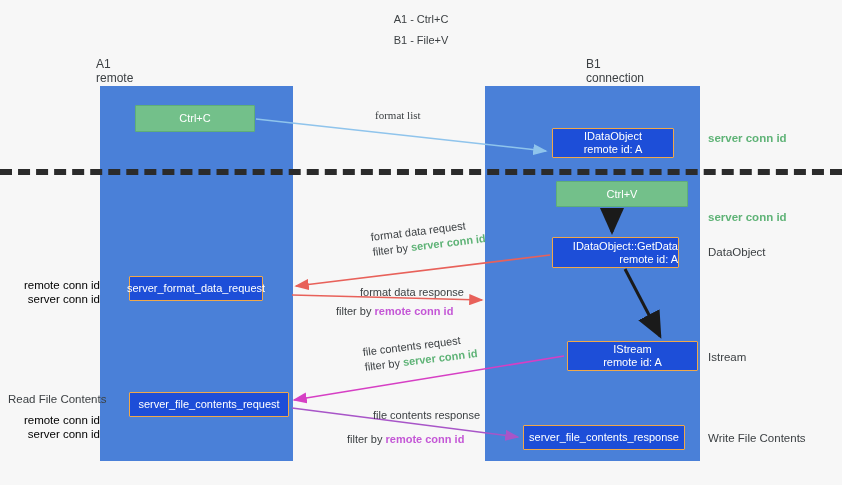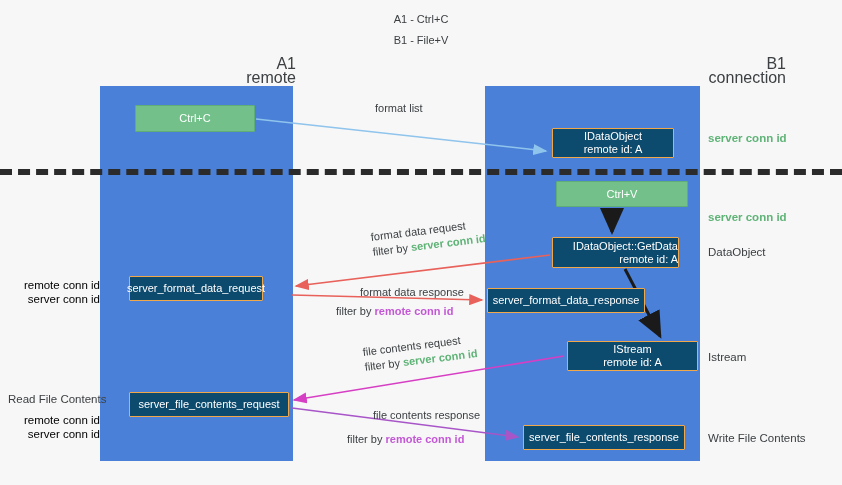--- a/index.html
+++ b/index.html
@@ -17,42 +17,42 @@
     position:absolute;left:0;top:9px;width:842px;
     text-align:center;font-size:11px;color:#3c4043;line-height:21px;
   }
 
   
   .lane{position:absolute;background:#4a80d8;}
   #lane-a1{left:100px;top:86px;width:193px;height:375px;}
   #lane-b1{left:485px;top:86px;width:215px;height:375px;}
 
   .lane-head{
-    position:absolute;text-align:right;font-size:16px;color:#3c4043;
+    position:absolute;text-align:left;font-size:12px;color:#3c4043;
     line-height:14px;width:200px;
   }
   #head-a1{left:96px;top:57px;}
   #head-b1{left:586px;top:57px;}
   .lane-head .l2{display:block;}
 
   
   #divider{
     position:absolute;left:0;top:169px;width:842px;height:0;
     border-top:6px dashed #2b2b2b;
   }
 
   
   .node{
     position:absolute;box-sizing:border-box;
     display:flex;flex-direction:column;align-items:center;justify-content:center;
     font-size:11px;color:#ffffff;text-align:center;line-height:13px;
     border-radius:1px;
   }
   .node.green{background:#73c08a;border:1px solid #5fae78;}
-  .node.orange{background:#0c4a6e;border:1px solid #f0a84a;}
+  .node.orange{background:#1d4ed8;border:1px solid #f0a84a;}
   .node span{display:block;white-space:nowrap;}
 
   #n-ctrlc{left:135px;top:105px;width:120px;height:27px;}
   #n-idataobject{left:552px;top:128px;width:122px;height:30px;}
   #n-ctrlv{left:556px;top:181px;width:132px;height:26px;justify-content:center;}
   #n-getdata{left:552px;top:237px;width:127px;height:31px;align-items:flex-end;}
   #n-fmt-req{left:129px;top:276px;width:134px;height:25px;}
   #n-fmt-resp{left:487px;top:288px;width:158px;height:25px;}
   #n-istream{left:567px;top:341px;width:131px;height:30px;}
   #n-file-req{left:129px;top:392px;width:160px;height:25px;}
@@ -74,21 +74,21 @@
   #ann-left-file{left:8px;top:413px;text-align:right;width:92px;}
 
   
   .edge-label{
     position:absolute;font-size:11px;line-height:15px;color:#3c4043;
     white-space:nowrap;
   }
   .edge-label .g{color:#5fb377;font-weight:bold;}
   .edge-label .p{color:#c457d6;font-weight:bold;}
 
-  #el-formatlist{left:375px;top:101px;}
+  #el-formatlist{left:375px;top:108px;font-family:Liberation Serif, serif;}
   #el-fdreq{left:370px;top:230px;transform:rotate(-7deg);transform-origin:left top;}
   #el-fdresp1{left:360px;top:285px;}
   #el-fdresp2{left:336px;top:304px;}
   #el-fcreq{left:362px;top:345px;transform:rotate(-7deg);transform-origin:left top;}
   #el-fcresp1{left:373px;top:408px;}
   #el-fcresp2{left:347px;top:432px;}
 
   svg#wires{position:absolute;left:0;top:0;width:842px;height:485px;pointer-events:none;}
 </style>
 </head>
@@ -164,23 +164,20 @@
 
   <div class="node orange" id="n-getdata">
     <span>IDataObject::GetData</span>
     <span>remote id: A</span>
   </div>
 
   <div class="node orange" id="n-fmt-req">
     <span>server_format_data_request</span>
   </div>
 
-  <div class="node orange" id="n-fmt-resp">
-    <span>server_format_data_response</span>
-  </div>
 
   <div class="node orange" id="n-istream">
     <span>IStream</span>
     <span>remote id: A</span>
   </div>
 
   <div class="node orange" id="n-file-req">
     <span>server_file_contents_request</span>
   </div>
 

